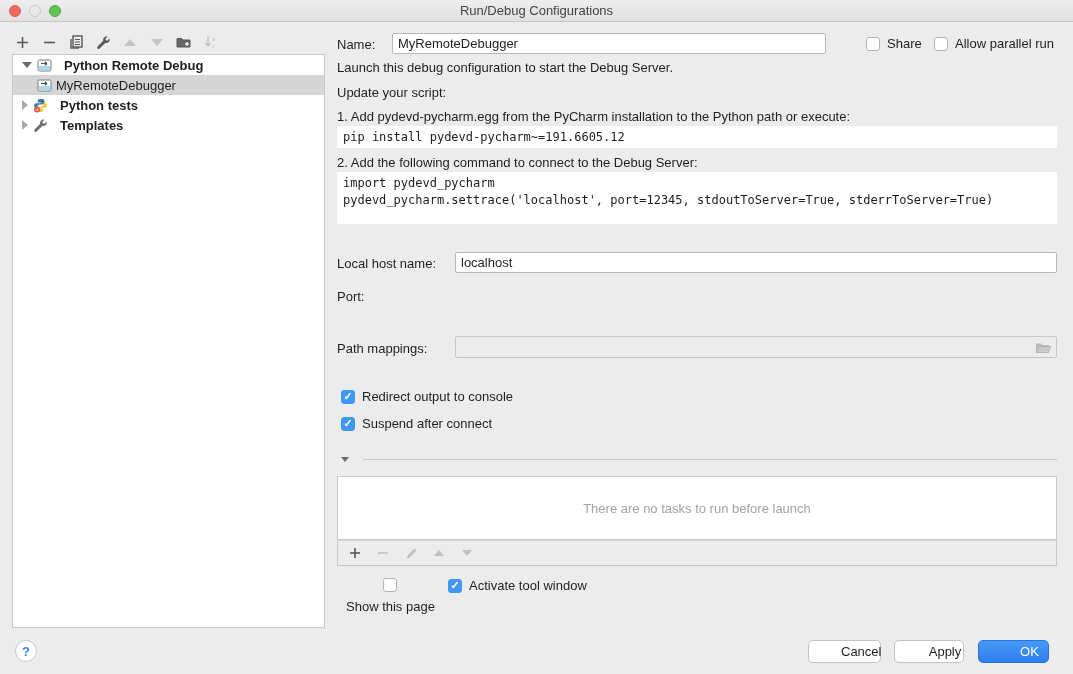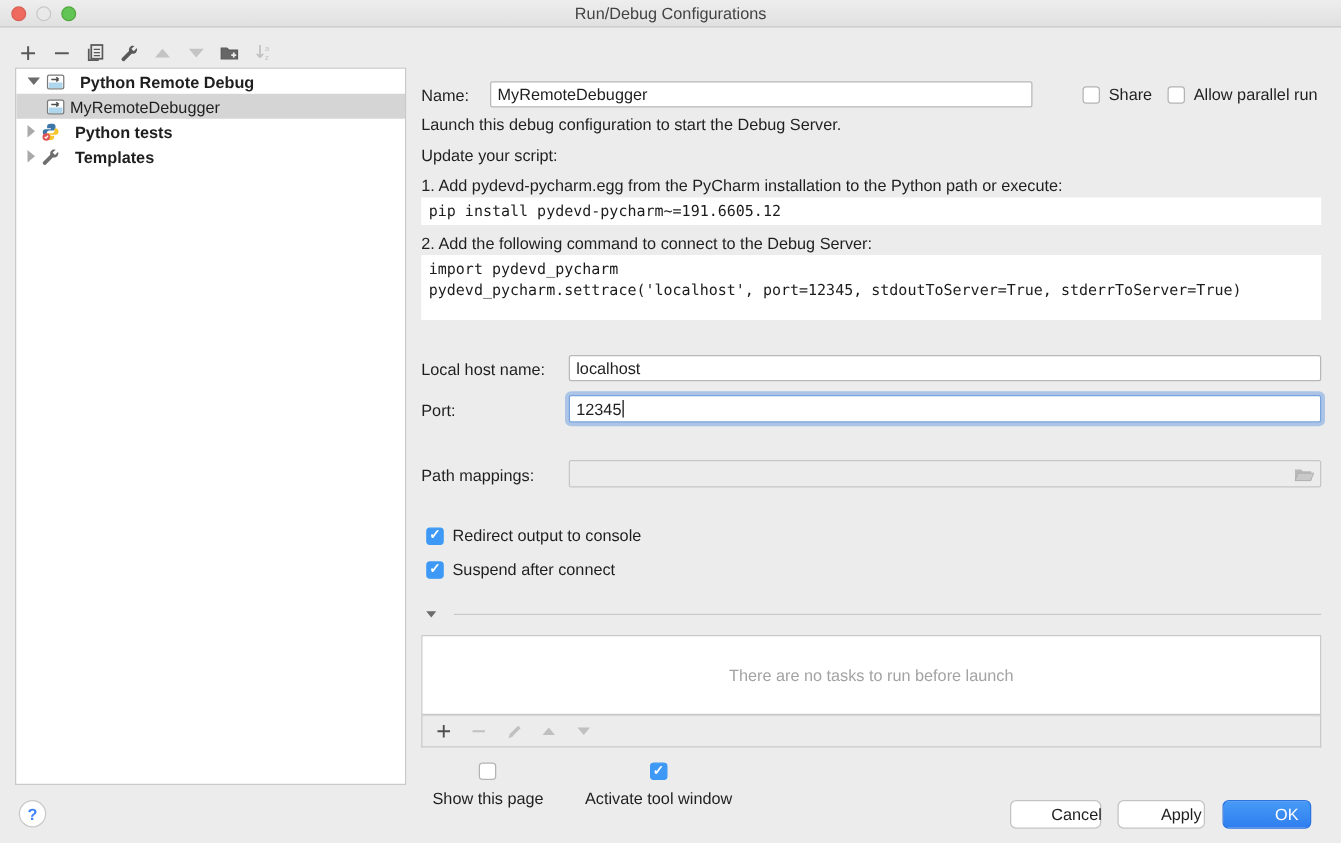--- a/index.html
+++ b/index.html
@@ -27,21 +27,21 @@
   .tree-row.selected { background:#d5d5d5; }
   .tw { display:inline-block; width:0; height:0; margin:0 5px 0 9px; }
   .tw-down { border-left:5px solid transparent; border-right:5px solid transparent; border-top:6px solid #6b6b6b; }
   .tw-right { border-top:5px solid transparent; border-bottom:5px solid transparent; border-left:6px solid #a9a9a9; }
   .tree-label { margin-left:4px; white-space:nowrap; }
   .tree-label.bold { font-weight:bold;margin-left:12px; }
   .indent { width:24px; flex:0 0 24px; }
   .node-icon { width:15px; height:15px; flex:0 0 15px; }
 
   
-  .abs { position:absolute;margin-top:32px; }
+  .abs { position:absolute; }
   .lbl { color:#1f1f1f; }
 
   .tf { background:#ffffff; border:1px solid #b8b8b8; border-radius:2px; font-family:"Liberation Sans",sans-serif;
         font-size:13px; color:#1f1f1f; padding:0 5px; height:21px; }
   .tf-focused { border:1px solid #78a4e0; box-shadow:0 0 0 3px rgba(120,164,224,.55); display:flex; align-items:center; padding:0 5px; background:#fff; border-radius:2px; }
   .caret { display:inline-block; width:1px; height:14px; background:#111; margin-left:1px; }
 
   .mono { font-family:"DejaVu Sans Mono", monospace; font-size:12px; color:#1c1c1c; }
   .code-strip { background:#ffffff; padding:3px 6px; line-height:17px; white-space:pre; }
 
@@ -188,24 +188,20 @@
   <div class="abs lbl" style="left:337px; top:85px;">Update your script:</div>
   <div class="abs lbl" style="left:337px; top:109px;">1. Add pydevd-pycharm.egg from the PyCharm installation to the Python path or execute:</div>
   <div class="abs mono code-strip" style="left:337px; top:126px; width:720px; height:22px;">pip install pydevd-pycharm~=191.6605.12</div>
   <div class="abs lbl" style="left:337px; top:155px;">2. Add the following command to connect to the Debug Server:</div>
   <div class="abs mono code-strip" style="left:337px; top:172px; width:720px; height:52px;"><span>import pydevd_pycharm</span>
 <span>pydevd_pycharm.settrace('localhost', port=12345, stdoutToServer=True, stderrToServer=True)</span></div>
 
   <div class="abs lbl" style="left:337px; top:256px;">Local host name:</div>
   <input class="abs tf" style="left: 455px; top: 252px; width: 602px;" value="localhost">
   <div class="abs lbl" style="left:337px; top:289px;">Port:</div>
-  <div class="abs tf-focused" style="left:455px; top:284px; width:602px; height:22px;">
-    <span>12345</span>
-      <span class="caret"></span>
-  </div>
 
   <div class="abs lbl" style="left:337px; top:341px;">Path mappings:</div>
   <div class="abs pm-field" style="left:455px; top:336px; width:602px; height:22px;">
     <span style="flex:1;"></span>
     <span>
       <svg width="17" height="13">
           <path d="M1 2.5h5l1.3 1.5H14v7.5H1z" fill="#b9b9b9"></path>
           <path d="M3.5 5.5H16L13.5 11.5H1z" fill="#c9c9c9" stroke="#ababab" stroke-width=".7"></path>
         </svg>
     </span>
@@ -248,21 +244,21 @@
       <span style="width:0;height:0;border-left:5px solid transparent;border-right:5px solid transparent;border-bottom:6px solid #c0c0c0;"></span>
     </span>
     <span class="tbi">
       <span style="width:0;height:0;border-left:5px solid transparent;border-right:5px solid transparent;border-top:6px solid #c0c0c0;"></span>
     </span>
   </div>
   <div class="abs cb" style="left:346px; top:578px;flex-direction:column;">
     <span class="box"></span>
     <span>Show this page</span>
   </div>
-  <div class="abs cb checked" style="left:468px; top:578px;flex-direction:column;">
+  <div class="abs cb checked" style="left:448px; top:578px;">
     <span class="box"></span>
     <span>Activate tool window</span>
   </div>
 
   <div class="help-btn">
     <span>?</span>
   </div>
   <button class="btn" style="left:808px; width:73px;">Cancel</button>
   <button class="btn" style="left:894px; width:70px;">Apply</button>
   <button class="btn btn-primary" style="left:978px; width:71px;">OK</button>

